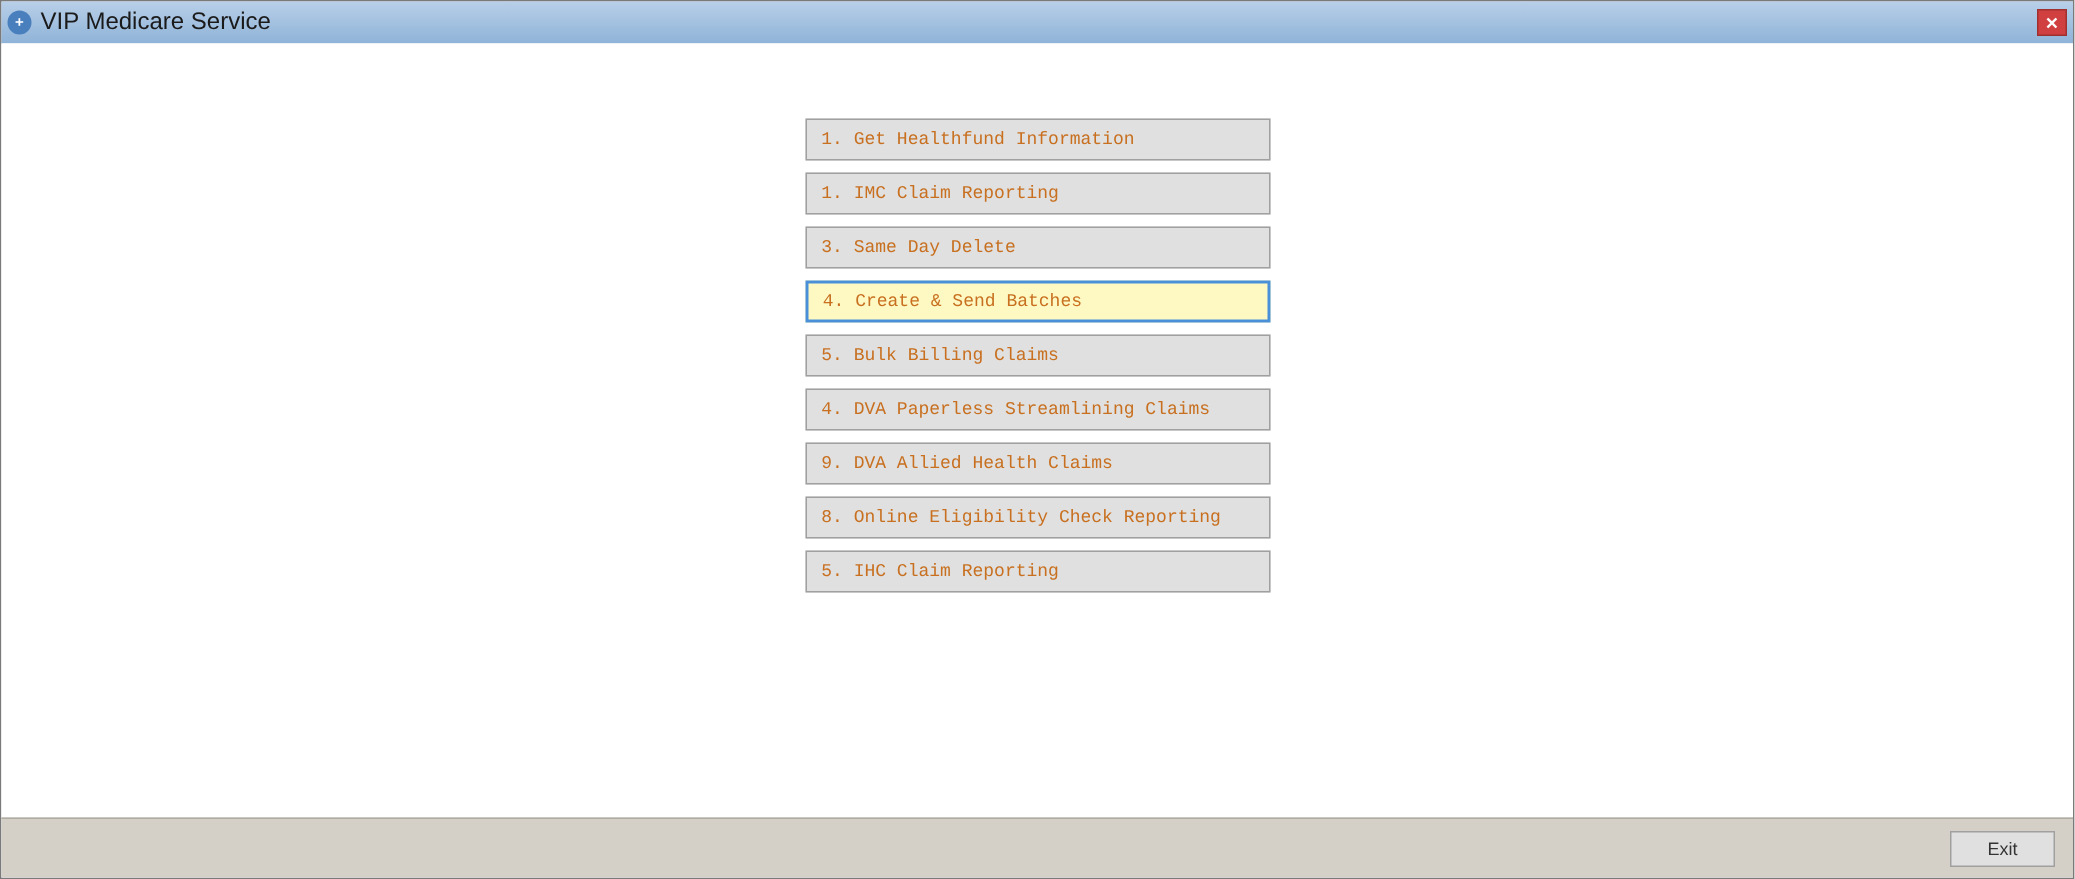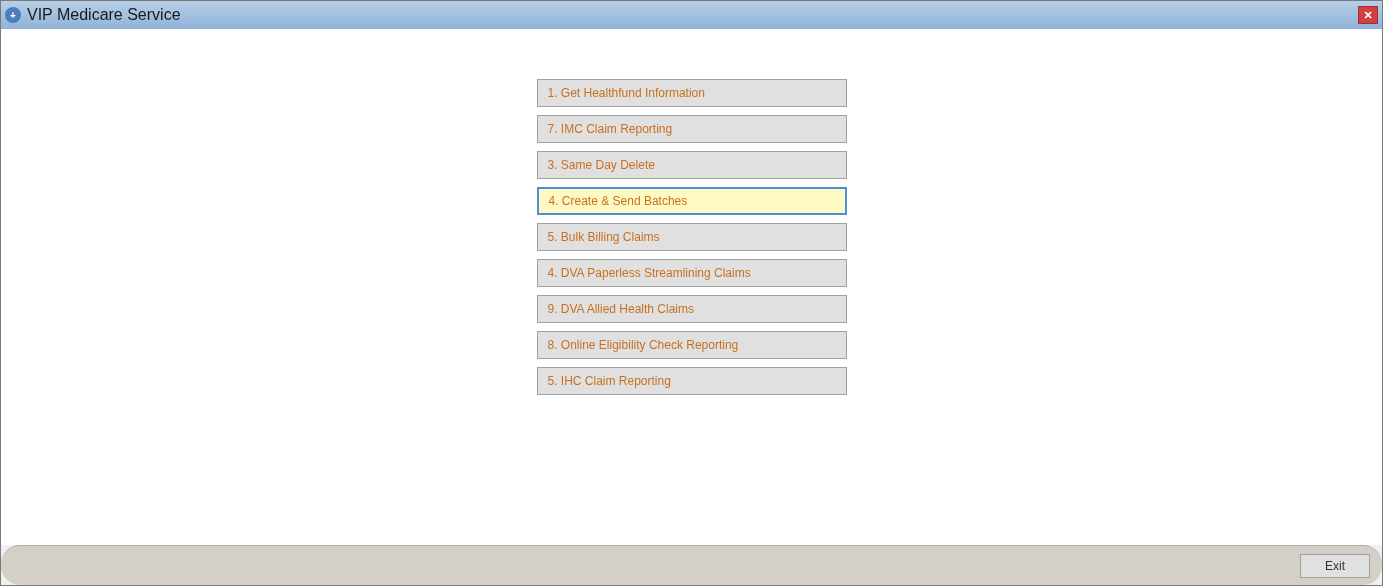--- a/index.html
+++ b/index.html
@@ -118,38 +118,38 @@
       height: 28px;
       background: #e0e0e0;
       border: 1px solid #a0a0a0;
       display: flex;
       align-items: center;
       padding: 0 10px;
       cursor: pointer;
       font-size: 12px;
       color: #c87020;
       text-align: right;
+      font-family: Liberation Mono, monospace;
     }
 
     .menu-button.selected {
       background: #fef9c3;
       border: 2px solid #4a90d9;
       color: #c87020;
     }
 
     .bottom-bar {
       height: 40px;
       background: #d4d0c8;
       display: flex;
       align-items: center;
       justify-content: flex-end;
       padding: 10px 12px;
       flex-shrink: 0;
       border-top: 1px solid #b0aca4;
-      border-radius: 19px;
     }
 
     .exit-button {
       width: 70px;
       height: 24px;
       background: #e0e0e0;
       border: 1px solid #a0a0a0;
       cursor: pointer;
       font-size: 12px;
       color: #333;
@@ -171,21 +171,21 @@
     </div>
     <div class="title-bar-buttons">
       <button class="title-btn close">✕</button>
     </div>
   </div>
 
   <div class="window-content">
     <div class="main-area">
       <div class="menu-list">
       <button class="menu-button">1. Get Healthfund Information</button>
-          <button class="menu-button">7. IMC Claim Reporting</button>
+          <button class="menu-button">1. IMC Claim Reporting</button>
           <button class="menu-button">3. Same Day Delete</button>
           <button class="menu-button selected">4. Create &amp; Send Batches</button>
           <button class="menu-button">5. Bulk Billing Claims</button>
           <button class="menu-button">4. DVA Paperless Streamlining Claims</button>
           <button class="menu-button">9. DVA Allied Health Claims</button>
           <button class="menu-button">8. Online Eligibility Check Reporting</button>
           <button class="menu-button">5. IHC Claim Reporting</button>
         </div>
     </div>
 

